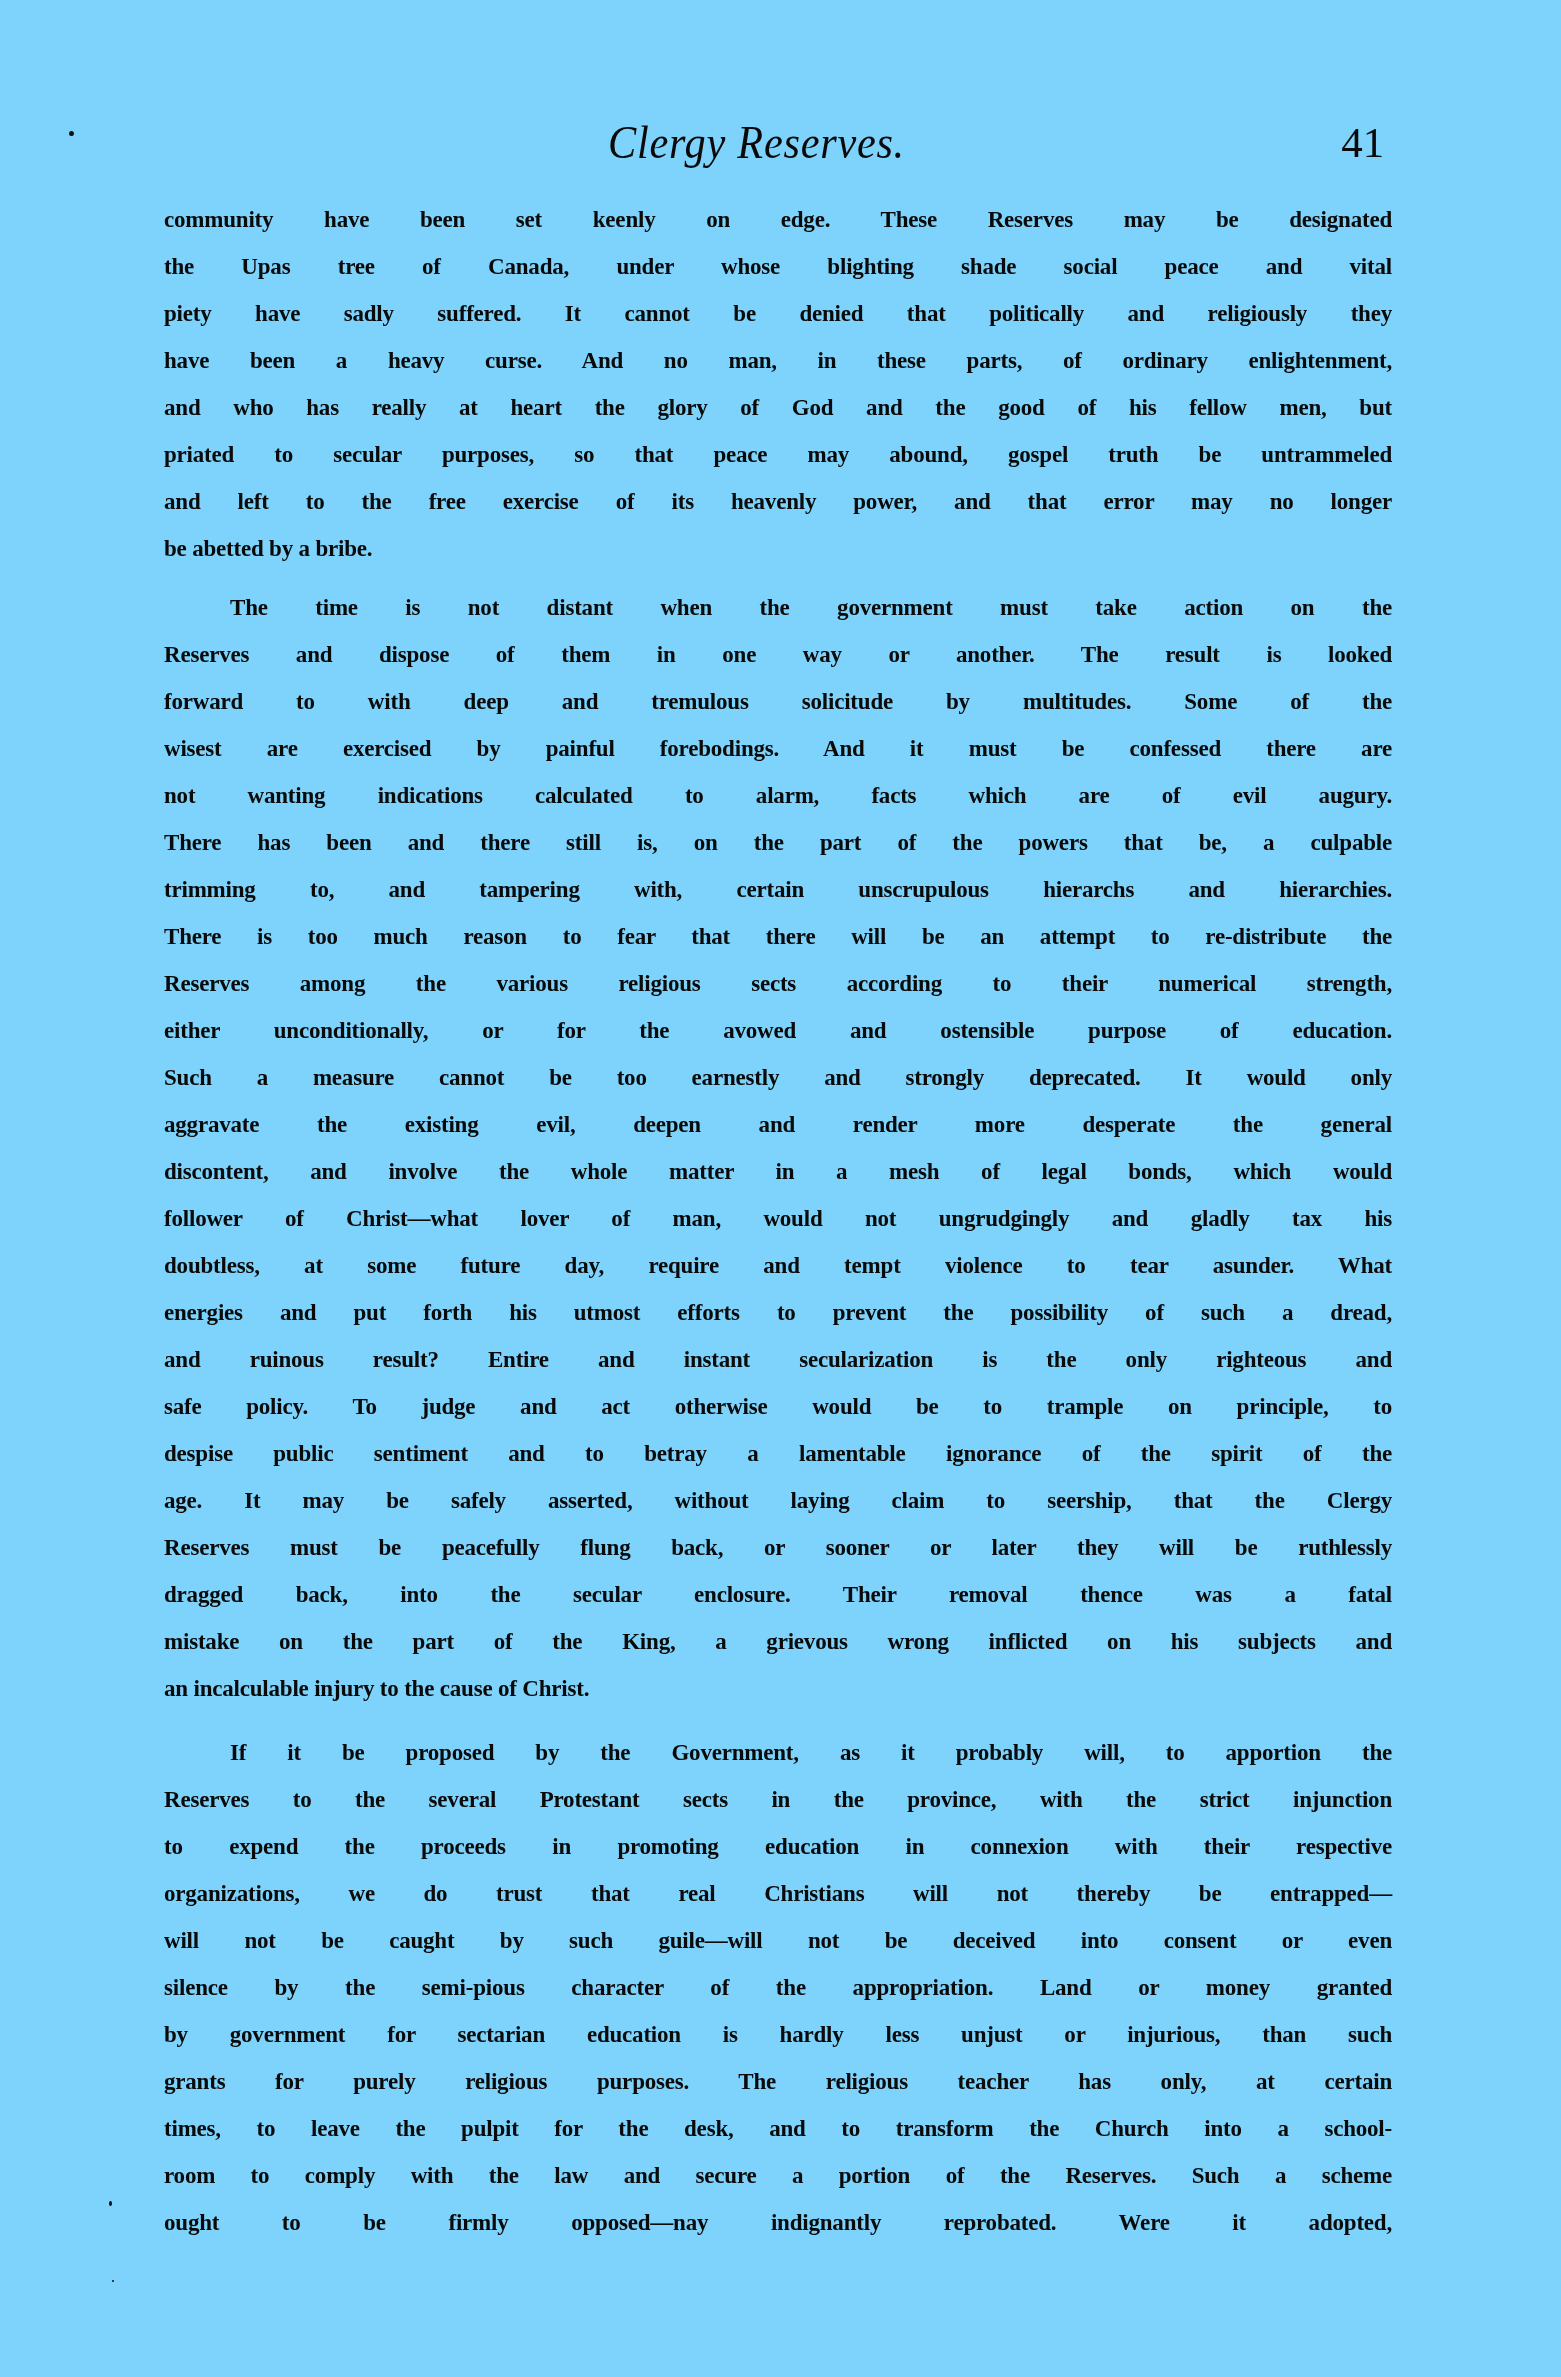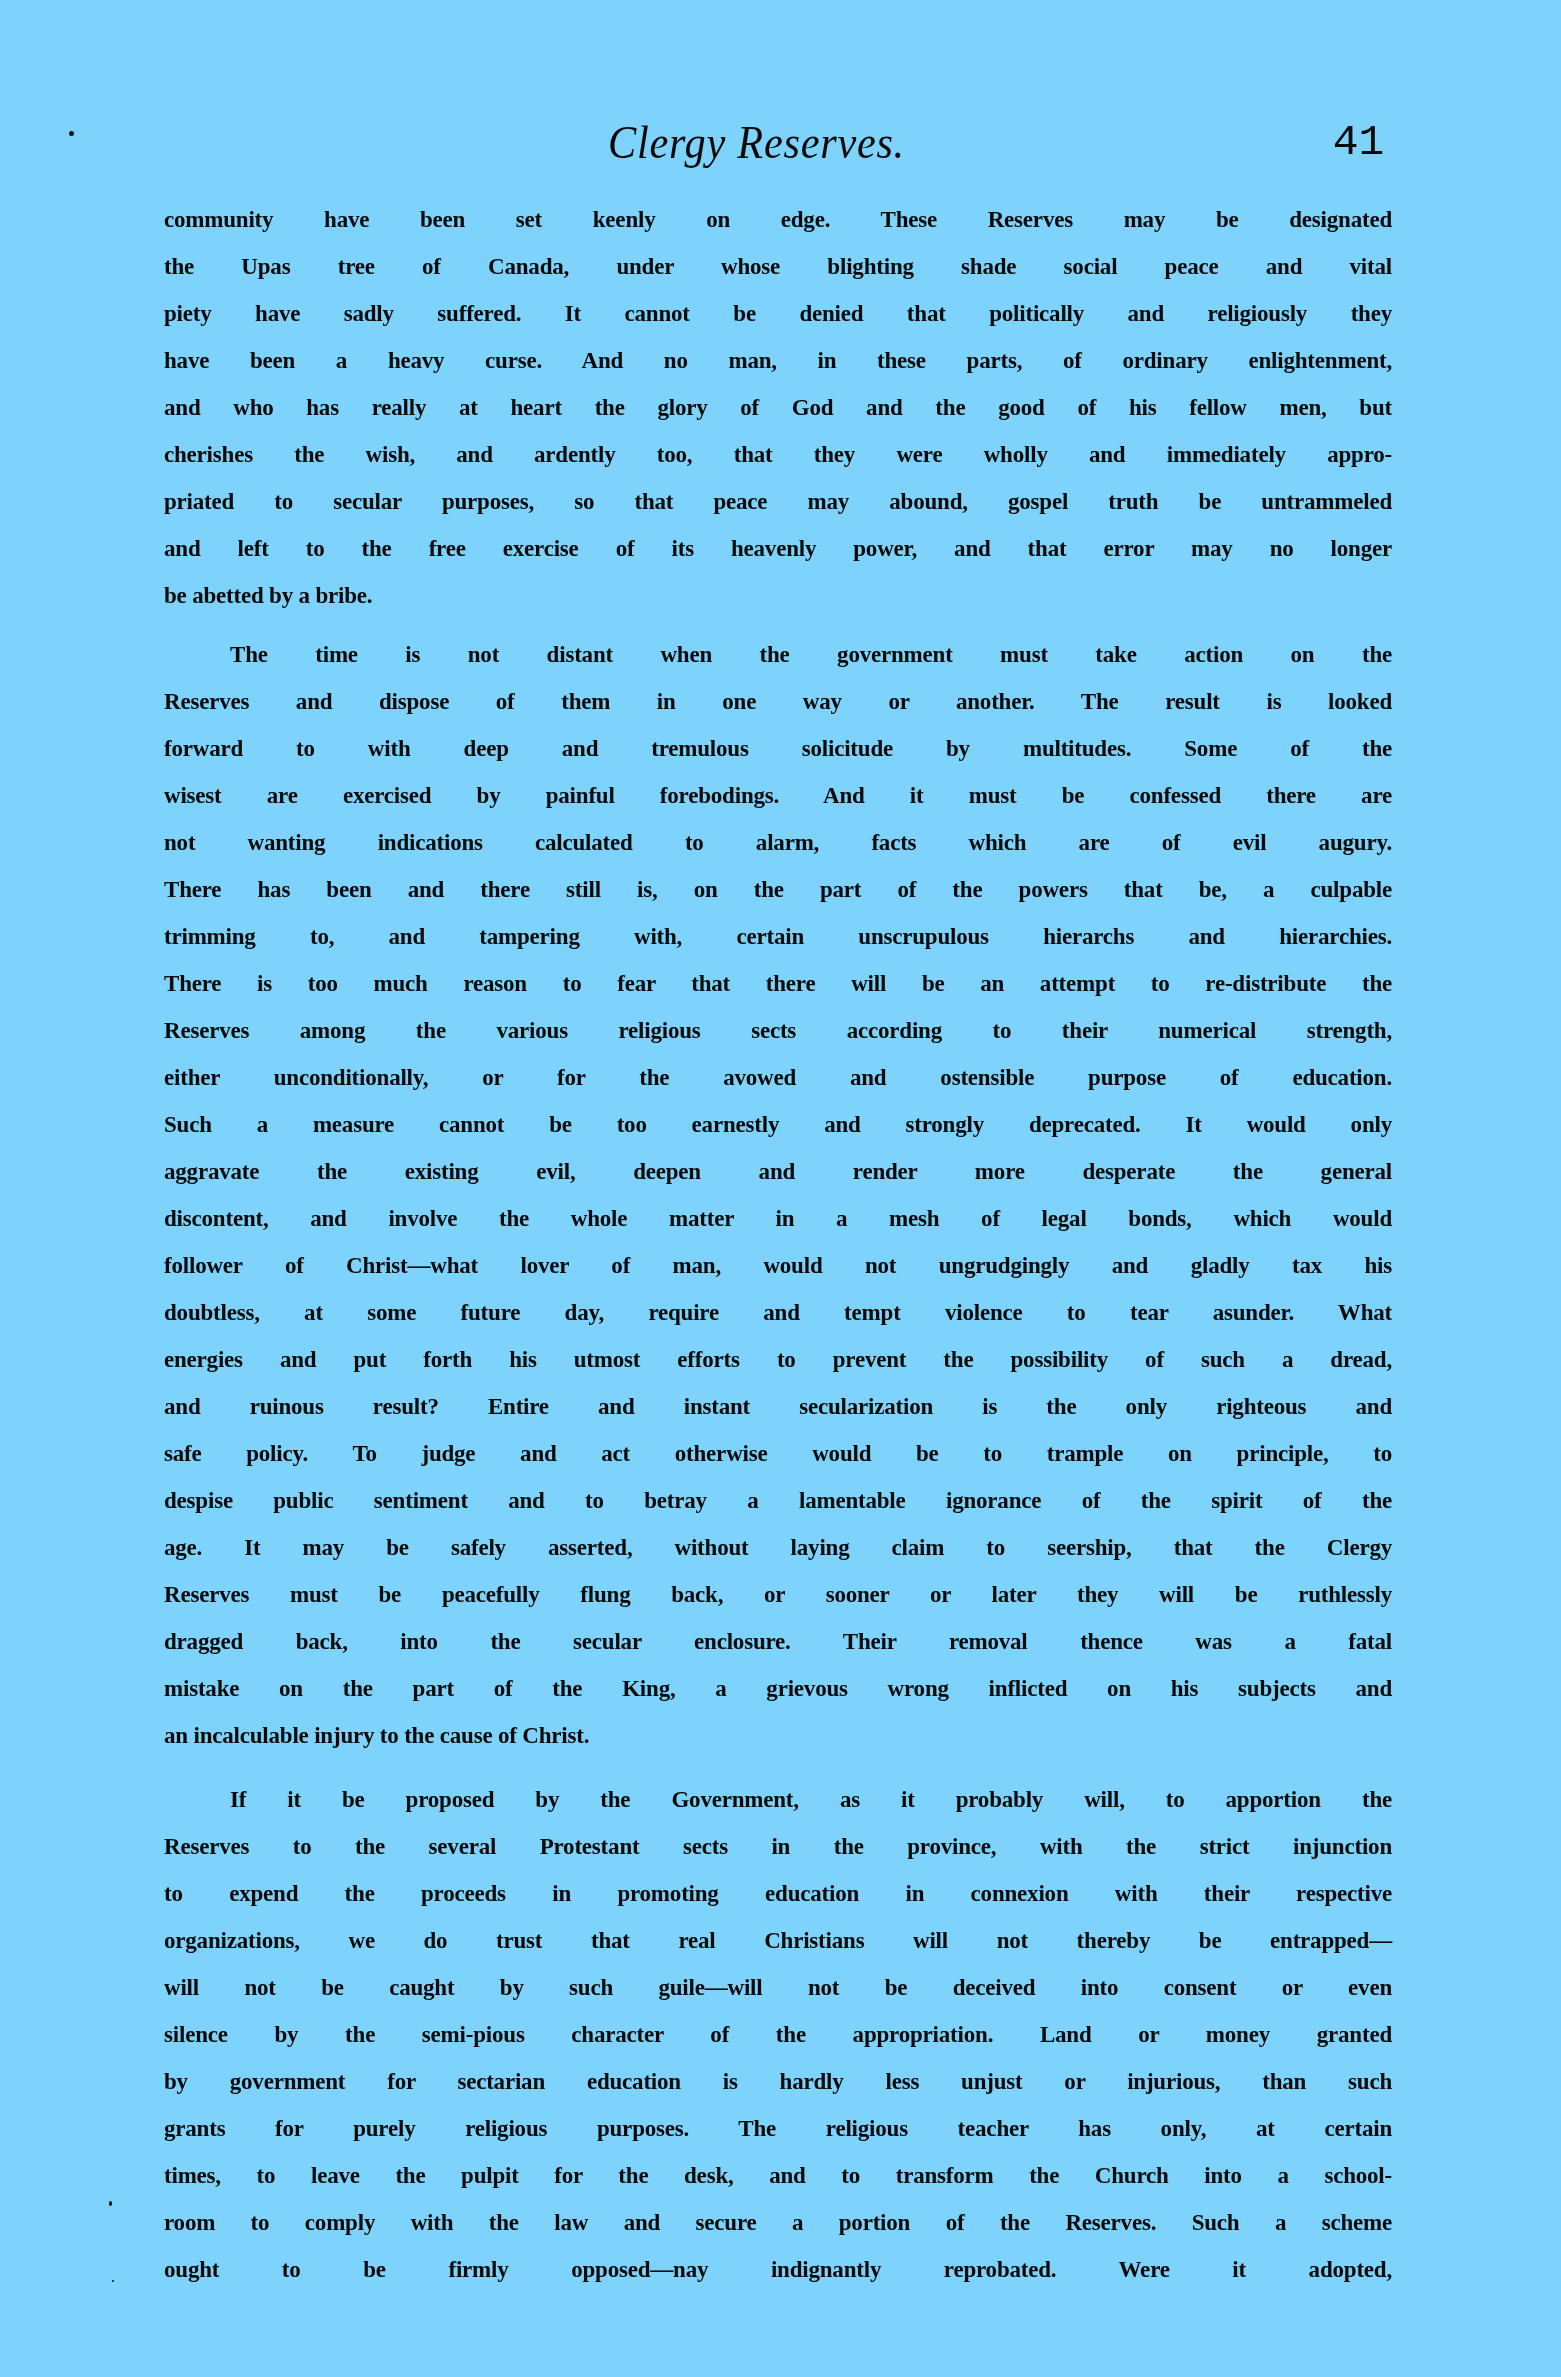--- a/index.html
+++ b/index.html
@@ -7,21 +7,21 @@
   .page { position: absolute; left: 0; top: 0; width: 1562px; height: 2377px; background: #7dd3fc; }
   .running-head { position: absolute; top: 116px; left: 164px; width: 1228px; height: 54px; }
   .running-title {
     position: absolute; left: 444px; top: 0;
     font-family: "Liberation Serif", serif; font-style: italic;
     font-size: 46px; line-height: 54px; letter-spacing: 0.8px;
     transform: scaleX(0.92); transform-origin: left center;
   }
   .page-number {
     position: absolute; right: 7.7px; top: 0;
-    font-family: Liberation Mono, monospace; font-size: 43px; line-height: 54px;
+    font-family: Liberation Serif, serif; font-size: 43px; line-height: 54px;
   }
   .body-text { position: absolute; left: 164px; top: 196px; width: 1228px; }
   .para { margin: 0; }
   .para + .para { margin-top: 12.3px; }
   .para.p3 { margin-top: 17px; }
   .line {
     display: block; height: 47px; line-height: 47px; white-space: nowrap;
     font-family: "Liberation Serif", serif; font-size: 23px; font-weight: bold;
     text-align: justify; text-align-last: justify;
     letter-spacing: -0.2px;
@@ -54,23 +54,20 @@
           <span class="line-inner">the Upas tree of Canada, under whose blighting shade social peace and vital</span>
         </span>
         <span class="line">
           <span class="line-inner">piety have sadly suffered. It cannot be denied that politically and religiously they</span>
         </span>
         <span class="line">
           <span class="line-inner">have been a heavy curse. And no man, in these parts, of ordinary enlightenment,</span>
         </span>
         <span class="line">
           <span class="line-inner">and who has really at heart the glory of God and the good of his fellow men, but</span>
-        </span>
-        <span class="line">
-          <span class="line-inner">cherishes the wish, and ardently too, that they were wholly and immediately appro-</span>
         </span>
         <span class="line">
           <span class="line-inner">priated to secular purposes, so that peace may abound, gospel truth be untrammeled</span>
         </span>
         <span class="line">
           <span class="line-inner">and left to the free exercise of its heavenly power, and that error may no longer</span>
         </span>
         <span class="line last">
           <span class="line-inner">be abetted by a bribe.</span>
         </span>

